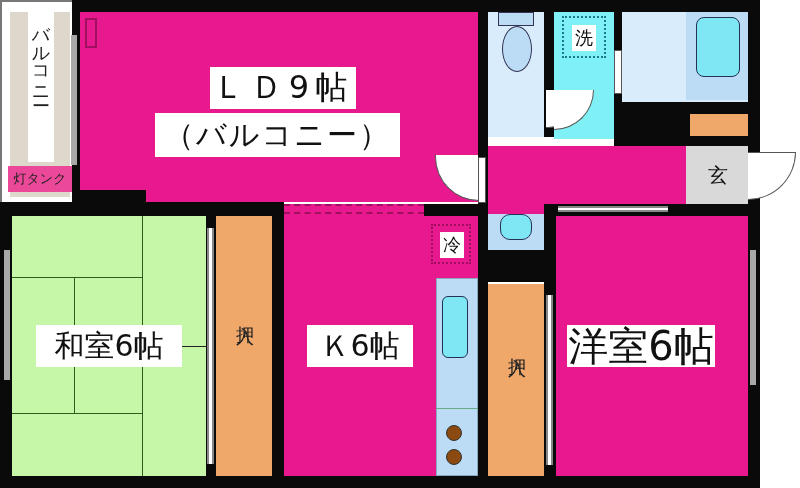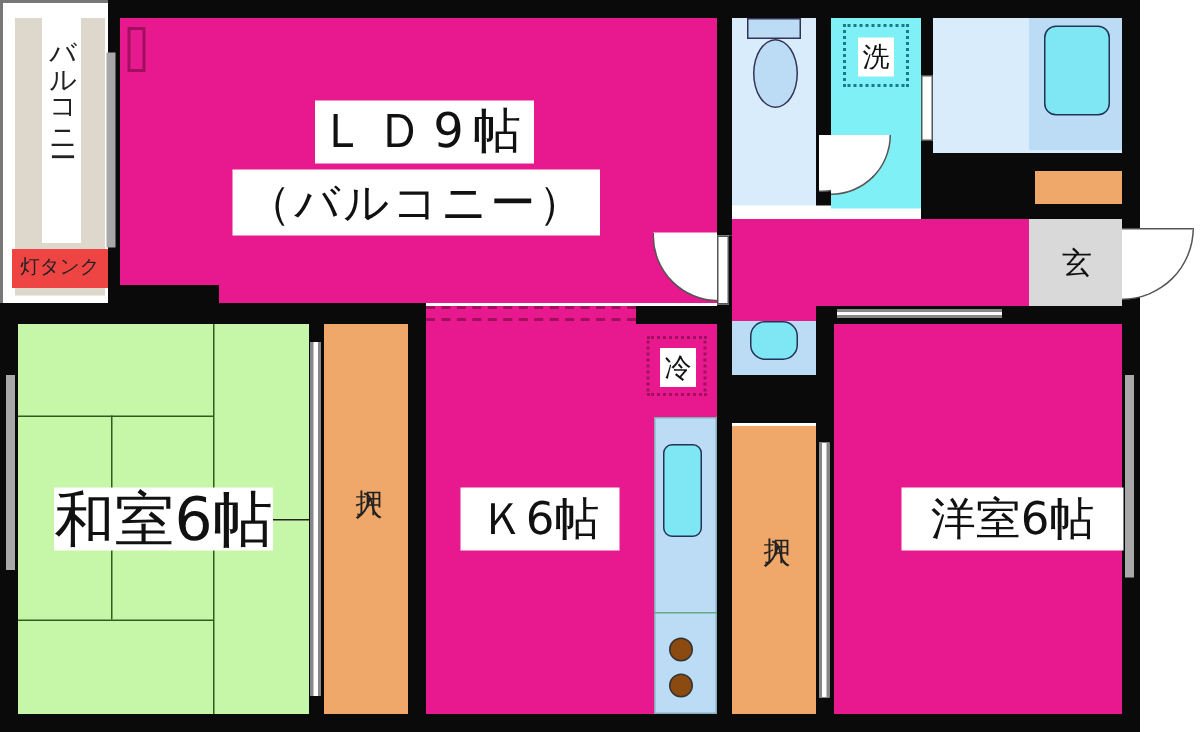--- a/index.html
+++ b/index.html
@@ -25,21 +25,21 @@
 
 <div class="abs wall" style="left:0;top:0;width:760px;height:12px;"></div>
 <div class="abs wall" style="left:0;top:476px;width:760px;height:12px;"></div>
 <div class="abs wall" style="left:0;top:200px;width:12px;height:288px;"></div>
 <div class="abs wall" style="left:748px;top:0;width:12px;height:488px;"></div>
 
 <div class="abs" style="left:0;top:0;width:78px;height:205px;background:#fff;border:2px solid #777;">
   <div class="abs beige" style="left:8px;top:10px;width:60px;height:185px;"></div>
   <div class="abs" style="left:26px;top:10px;width:26px;height:150px;background:#fff;"></div>
   <div class="abs vtext" style="left:26px;top:12px;width:26px;height:150px;font-size:18px;color:#222;line-height:26px;">バルコニー</div>
-  <div class="abs" style="left:6px;top:164px;width:64px;height:26px;background:#ef4444;font-size:13px;color:#222;text-align:center;line-height:26px;">灯タンク</div>
+  <div class="abs" style="left:6px;top:164px;width:64px;height:26px;background:#ec4899;font-size:13px;color:#222;text-align:center;line-height:26px;">灯タンク</div>
 </div>
 <div class="abs wall" style="left:72px;top:0;width:8px;height:215px;"></div>
 <div class="abs winbar" style="left:71px;top:35px;width:6px;height:130px;"></div>
 
 <div class="abs pink" style="left:80px;top:12px;width:398px;height:190px;"></div>
 <div class="abs dash" style="left:85px;top:18px;width:12px;height:30px;border:2px solid #a0105f;background:#e8188f;"></div>
 <div class="abs label" style="left:210px;top:67px;width:146px;height:42px;font-size:32px;letter-spacing:6px;">ＬＤ9帖</div>
 <div class="abs label" style="left:155px;top:113px;width:245px;height:44px;font-size:30px;letter-spacing:2px;">（バルコニー）</div>
 <div class="abs wall" style="left:80px;top:190px;width:66px;height:22px;"></div>
 <div class="abs" style="left:146px;top:205px;width:130px;height:7px;background:#fff;border-top:2px solid #888;border-bottom:2px solid #888;"></div>
@@ -83,21 +83,21 @@
 
 <div class="abs wall" style="left:556px;top:204px;width:192px;height:12px;"></div>
 <div class="abs" style="left:558px;top:206px;width:110px;height:6px;background:#fff;border-top:2px solid #888;border-bottom:2px solid #888;"></div>
 
 <div class="abs wall" style="left:0;top:202px;width:280px;height:14px;"></div>
 <div class="abs green" style="left:12px;top:216px;width:194px;height:260px;"></div>
 <div class="abs tline" style="left:12px;top:277px;width:130px;height:1px;"></div>
 <div class="abs tline" style="left:142px;top:216px;width:1px;height:260px;"></div>
 <div class="abs tline" style="left:74px;top:277px;width:1px;height:136px;"></div>
 <div class="abs tline" style="left:12px;top:413px;width:130px;height:1px;"></div>
-<div class="abs label" style="left:36px;top:325px;width:146px;height:42px;font-size:40px;">和室6帖</div>
+<div class="abs label" style="left:36px;top:325px;width:146px;height:42px;font-size:30px;">和室6帖</div>
 <div class="abs tline" style="left:182px;top:346px;width:30px;height:1px;background:#222;"></div>
 <div class="abs winbar" style="left:4px;top:250px;width:6px;height:130px;"></div>
 
 <div class="abs wall" style="left:206px;top:216px;width:10px;height:260px;"></div>
 <div class="abs" style="left:207px;top:228px;width:7px;height:236px;background:#fff;border-left:2px solid #888;border-right:2px solid #888;"></div>
 <div class="abs orange" style="left:216px;top:216px;width:56px;height:260px;"></div>
 <div class="abs" style="left:231px;top:312px;width:26px;height:60px;font-size:18px;color:#222;writing-mode:vertical-rl;text-orientation:upright;">押入</div>
 <div class="abs wall" style="left:272px;top:202px;width:12px;height:286px;"></div>
 
 <div class="abs pink" style="left:284px;top:204px;width:194px;height:272px;"></div>
@@ -112,14 +112,14 @@
 <div class="abs" style="left:446px;top:449px;width:16px;height:16px;border-radius:50%;background:#8a4a10;border:1px solid #333;"></div>
 <div class="abs label" style="left:307px;top:325px;width:106px;height:42px;font-size:30px;">Ｋ6帖</div>
 <div class="abs wall" style="left:478px;top:277px;width:10px;height:211px;"></div>
 
 <div class="abs orange" style="left:488px;top:284px;width:56px;height:192px;"></div>
 <div class="abs" style="left:503px;top:344px;width:26px;height:60px;font-size:18px;color:#222;writing-mode:vertical-rl;text-orientation:upright;">押入</div>
 <div class="abs wall" style="left:544px;top:284px;width:12px;height:192px;"></div>
 <div class="abs" style="left:546px;top:295px;width:7px;height:170px;background:#fff;border-left:2px solid #888;border-right:2px solid #888;"></div>
 
 <div class="abs pink" style="left:556px;top:216px;width:192px;height:260px;"></div>
-<div class="abs label" style="left:601px;top:325px;width:148px;height:42px;font-size:30px;">洋室6帖</div>
+<div class="abs label" style="left:567px;top:325px;width:148px;height:42px;font-size:40px;">洋室6帖</div>
 <div class="abs winbar" style="left:750px;top:250px;width:6px;height:135px;"></div>
 
 </body></html>

